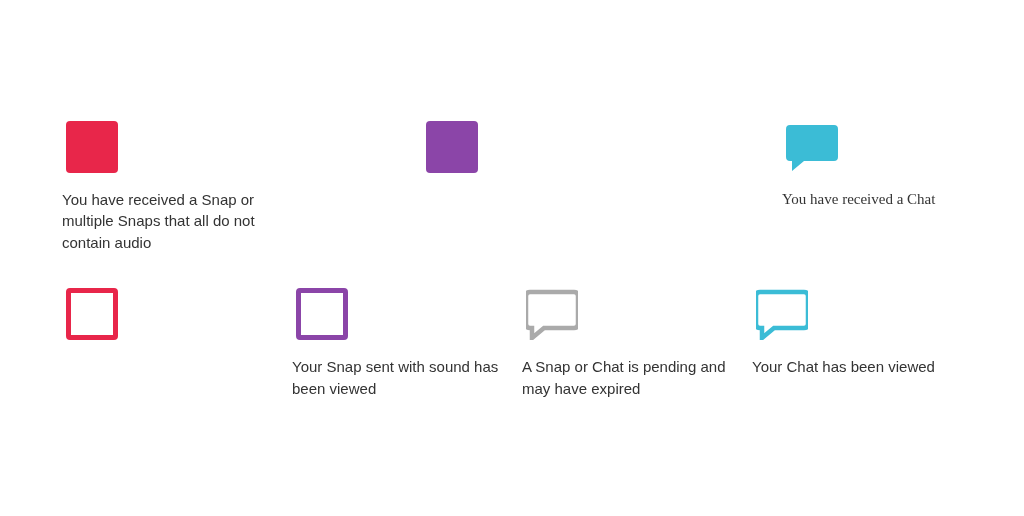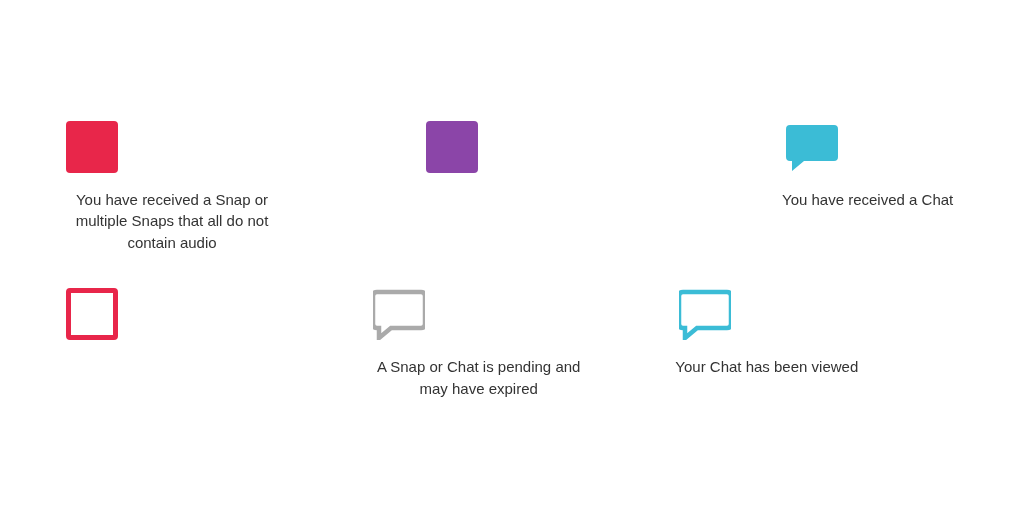--- a/index.html
+++ b/index.html
@@ -21,21 +21,20 @@
       grid-template-rows: auto auto;
       gap: 30px;
       padding: 20px 30px;
     }
 
     .row {
       display: flex;
       flex-direction: row;
       align-items: flex-start;
       gap: 0px;
-      text-align: center;
     }
 
     .item {
       display: flex;
       flex-direction: column;
       align-items: flex-start;
       flex: 1;
       padding: 0 10px;
     }
 
@@ -120,39 +119,45 @@
       </div>
       <span class="item-label">You have received a Snap or multiple Snaps that all do not contain audio</span>
     </div>
 
     <div class="item">
       <div class="icon-area">
         <div class="square-filled-purple"></div>
       </div>
     </div>
 
-    <div class="item" style="flex: 0 0 200px;">
+    <div class="item" style="flex: 0 0 200px; font-family: Liberation Serif, serif;">
       <div class="icon-area">
         <svg class="chat-filled-blue" viewBox="0 0 52 52" xmlns="http://www.w3.org/2000/svg">
           <path d="M4 4 H48 Q52 4 52 8 V36 Q52 40 48 40 H18 L6 50 V40 H4 Q0 40 0 36 V8 Q0 4 4 4 Z" fill="#3bbcd6"></path>
         </svg>
       </div>
       <span class="item-label">You have received a Chat</span>
     </div>
 
   </div>
 
   <div class="row">
 
     <div class="item">
       <div class="icon-area">
         <div class="square-outline-red"></div>
       </div>
     </div>
 
+    <div class="item">
+      <div class="icon-area">
+        <div class="square-outline-purple"></div>
+      </div>
+      <span class="item-label">Your Snap sent with sound has been viewed</span>
+    </div>
 
     <div class="item">
       <div class="icon-area">
         <svg class="chat-outline-gray" viewBox="0 0 52 52" xmlns="http://www.w3.org/2000/svg">
           <path d="M4 4 H48 Q52 4 52 8 V36 Q52 40 48 40 H18 L6 50 V40 H4 Q0 40 0 36 V8 Q0 4 4 4 Z" fill="none" stroke="#aaaaaa" stroke-width="4.5"></path>
         </svg>
       </div>
       <span class="item-label">A Snap or Chat is pending and may have expired</span>
     </div>
 

